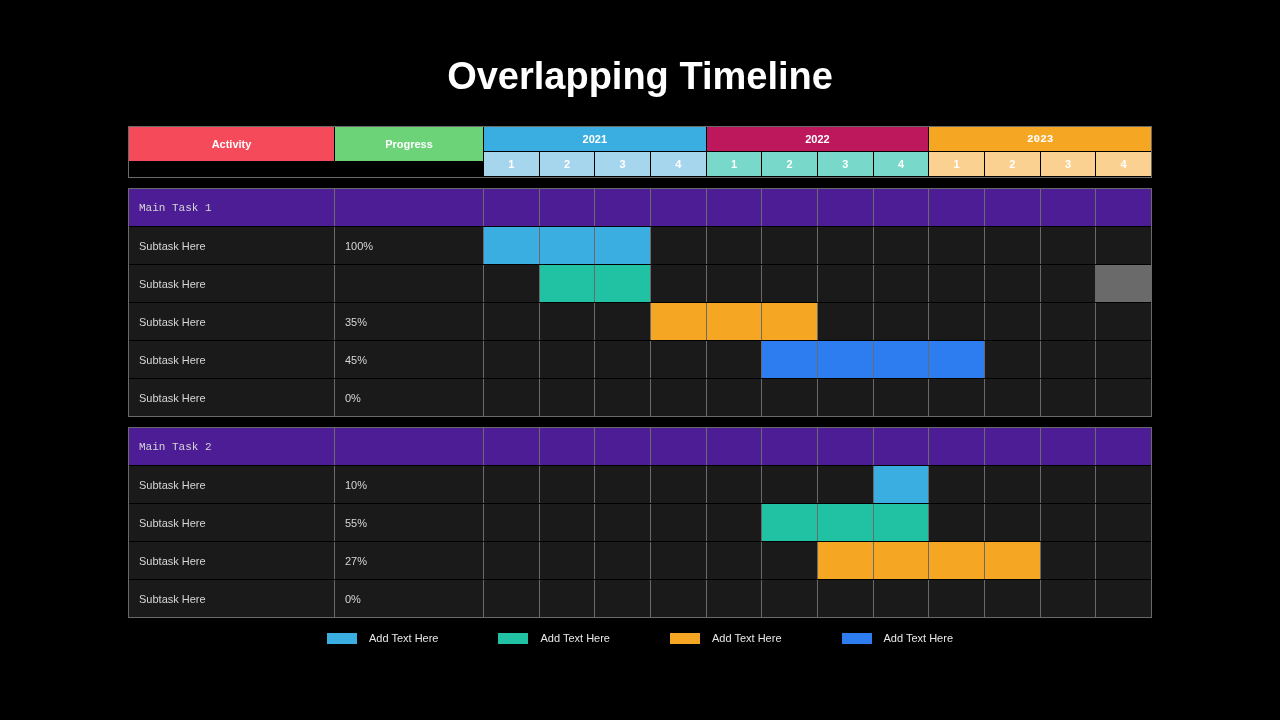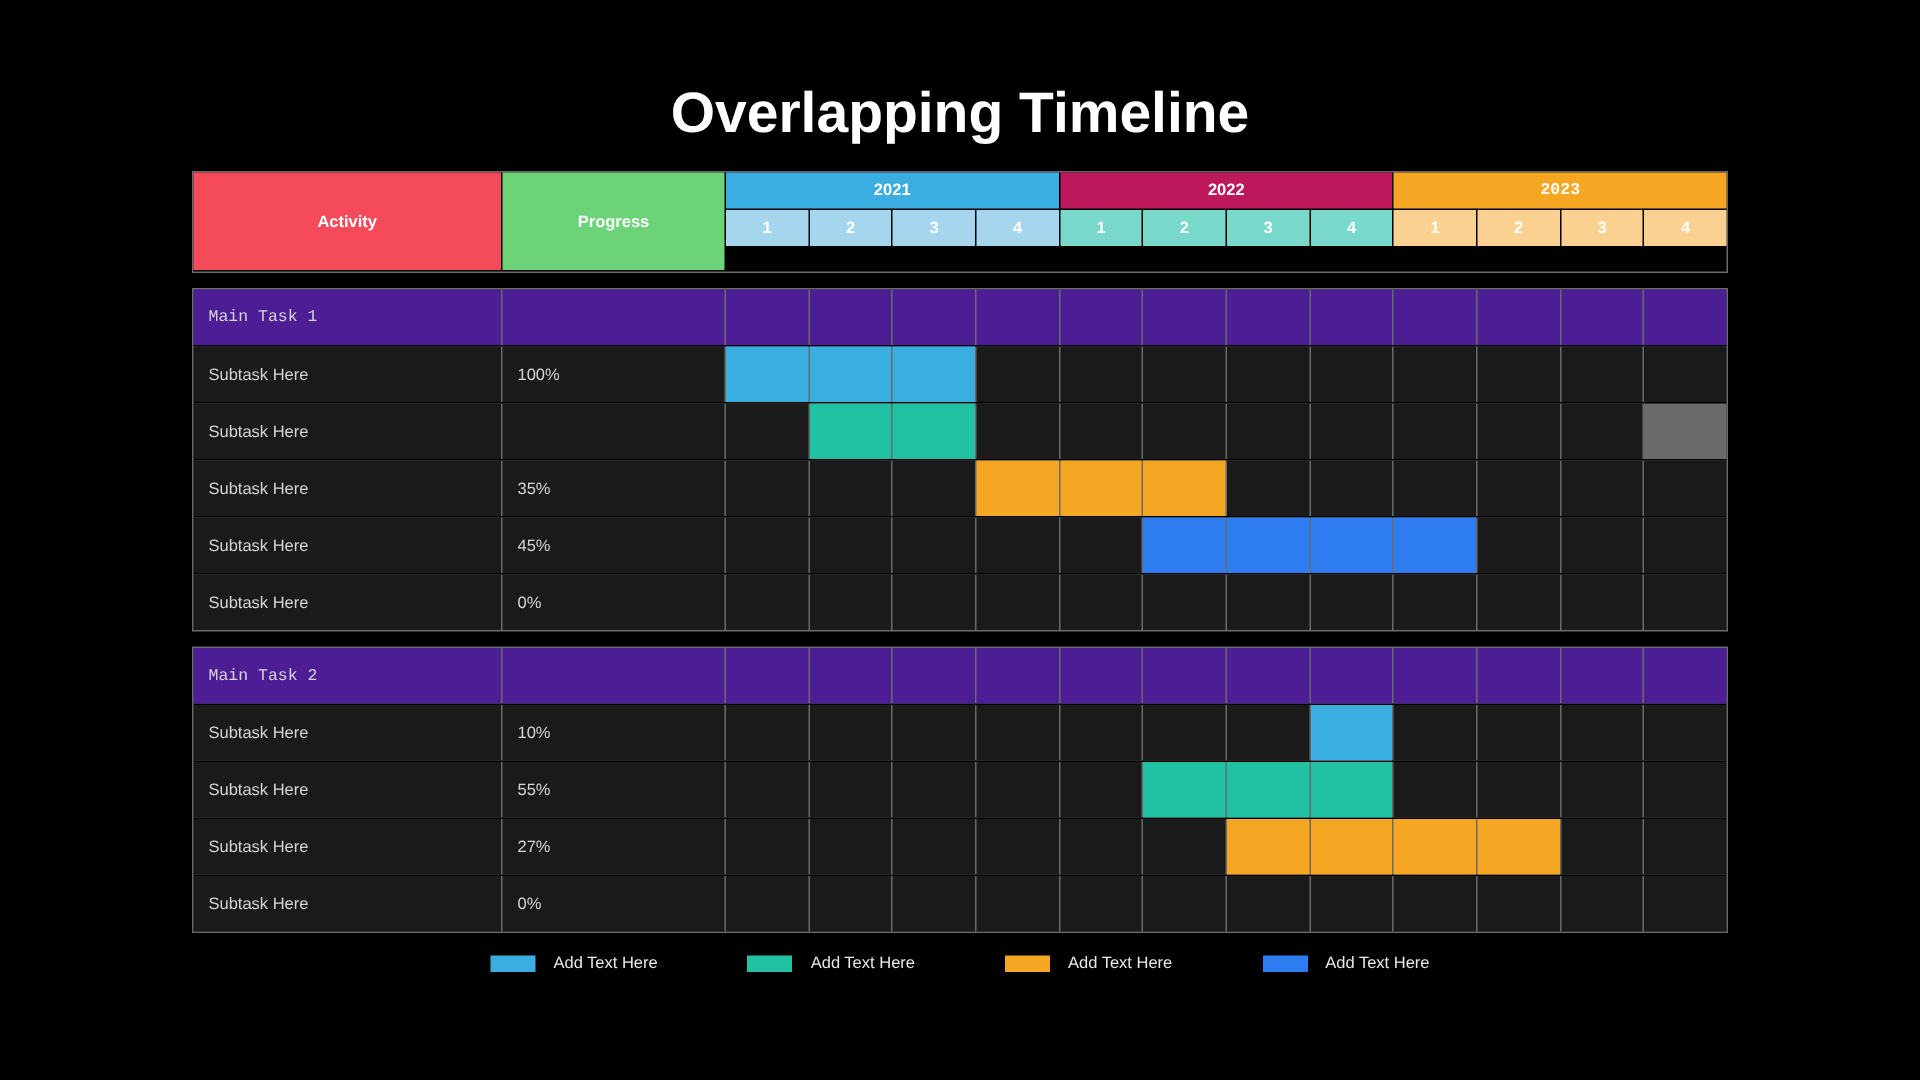--- a/index.html
+++ b/index.html
@@ -11,36 +11,36 @@
     color: #fff;
     overflow: hidden;
   }
   .container {
     padding: 55px 128px 0 128px;
   }
   .title {
     text-align: center;
     font-size: 38px;
     font-weight: 700;
-    margin-bottom: 16px;
+    margin-bottom: 28px;
   }
   .gantt {
     width: 100%;
   }
   .hdr-cell {
     display: flex;
     align-items: center;
     justify-content: center;
     font-size: 11px;
     font-weight: 600;
     color: #fff;
     height: 24px;
     border: 0;
   }
-  .hdr-tall { height: 65px; }
+  .hdr-tall { height: 34px; }
   .activity-h { background: #f44a5a; }
   .progress-h { background: #6dd379; }
   .y2021 { background: #3aaee0; }
   .y2022 { background: #be185d; }
   .y2023 { background: #f5a623; font-family: Liberation Mono, monospace; }
   .q2021 { background: #a6d6ed; }
   .q2022 { background: #78d8c9; }
   .q2023 { background: #fad191; }
   .header-top {
     display: grid;

